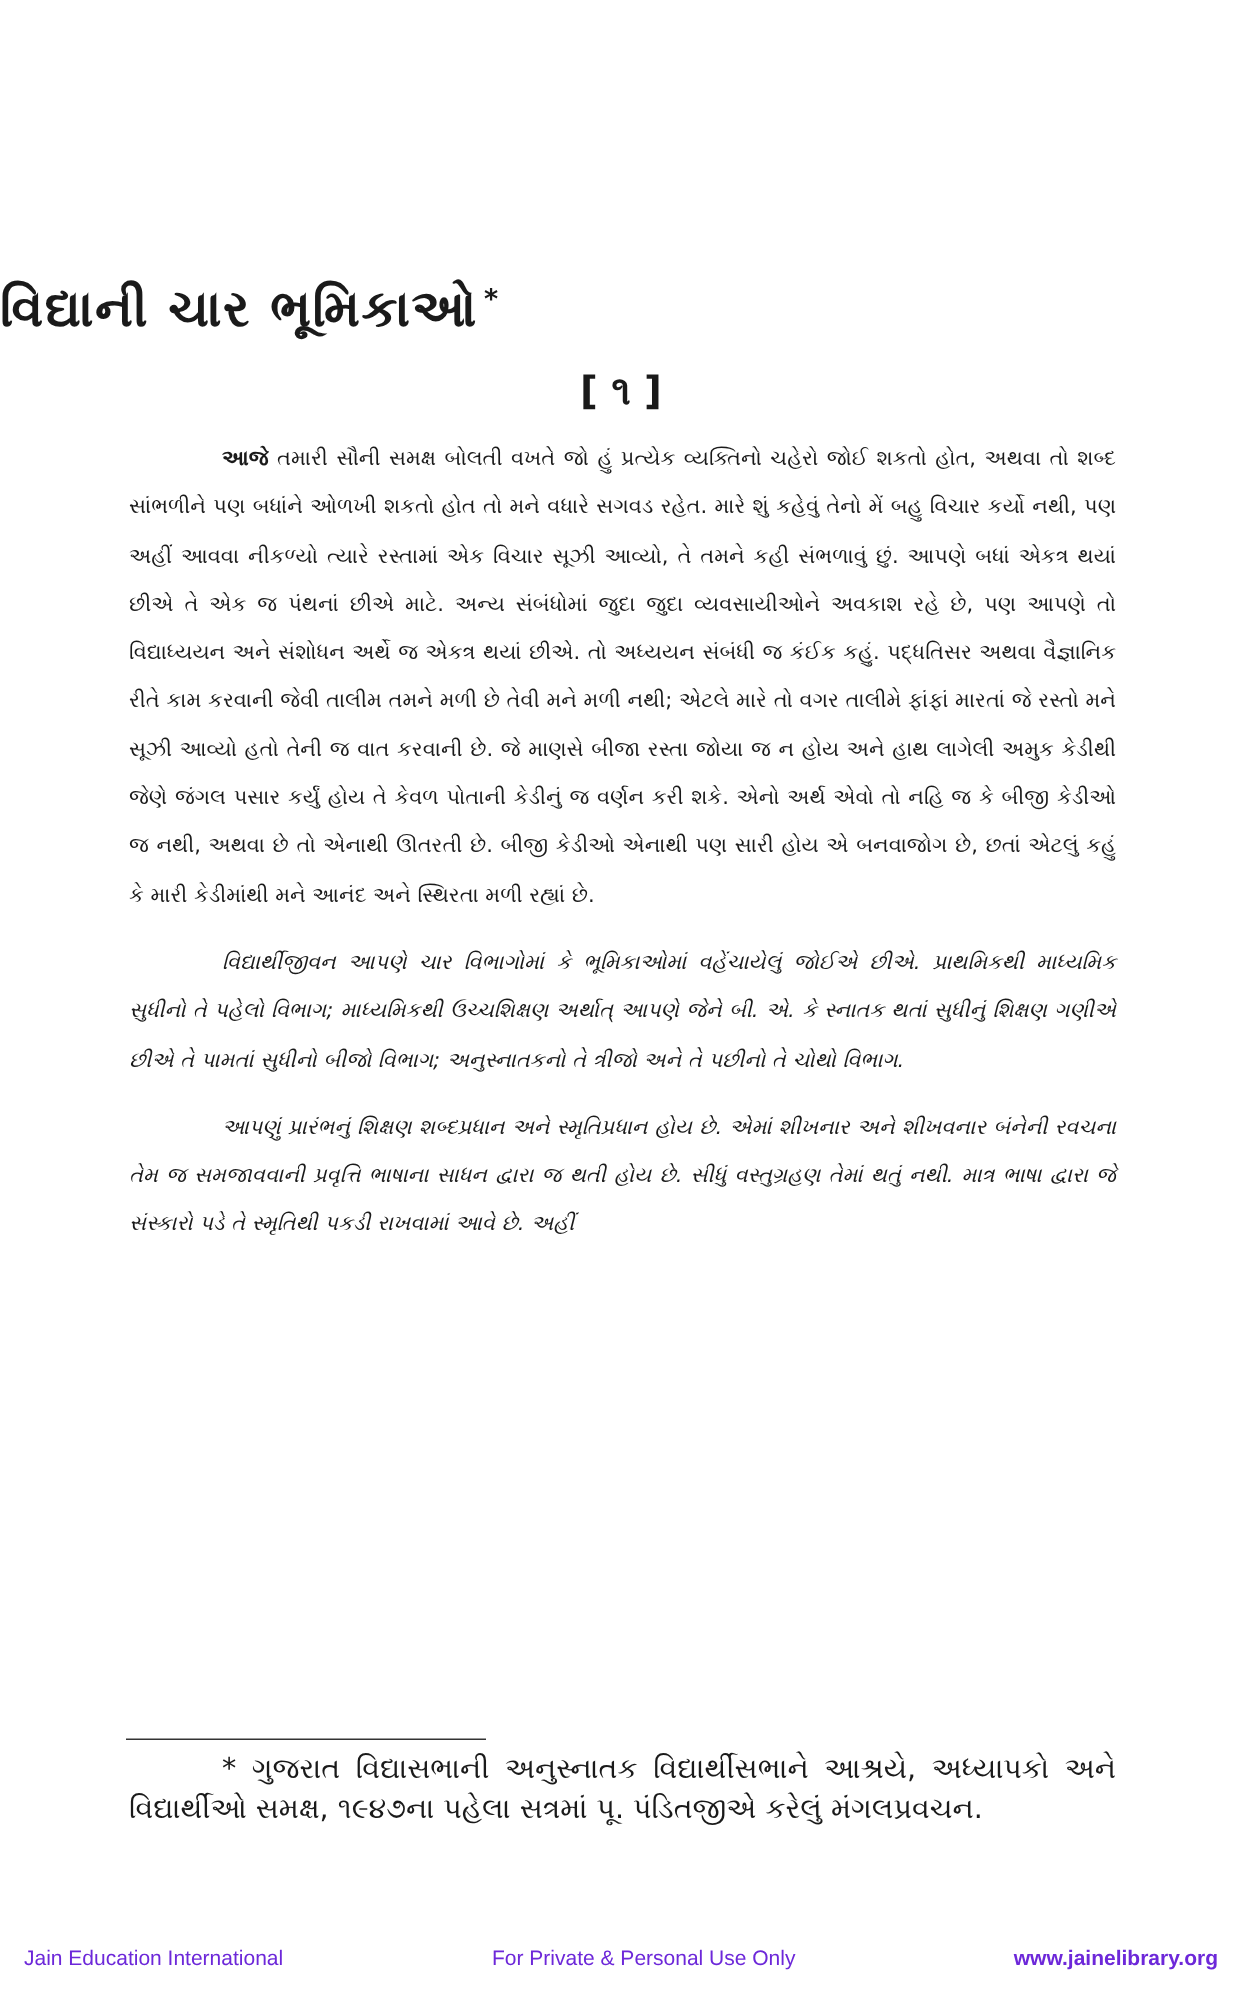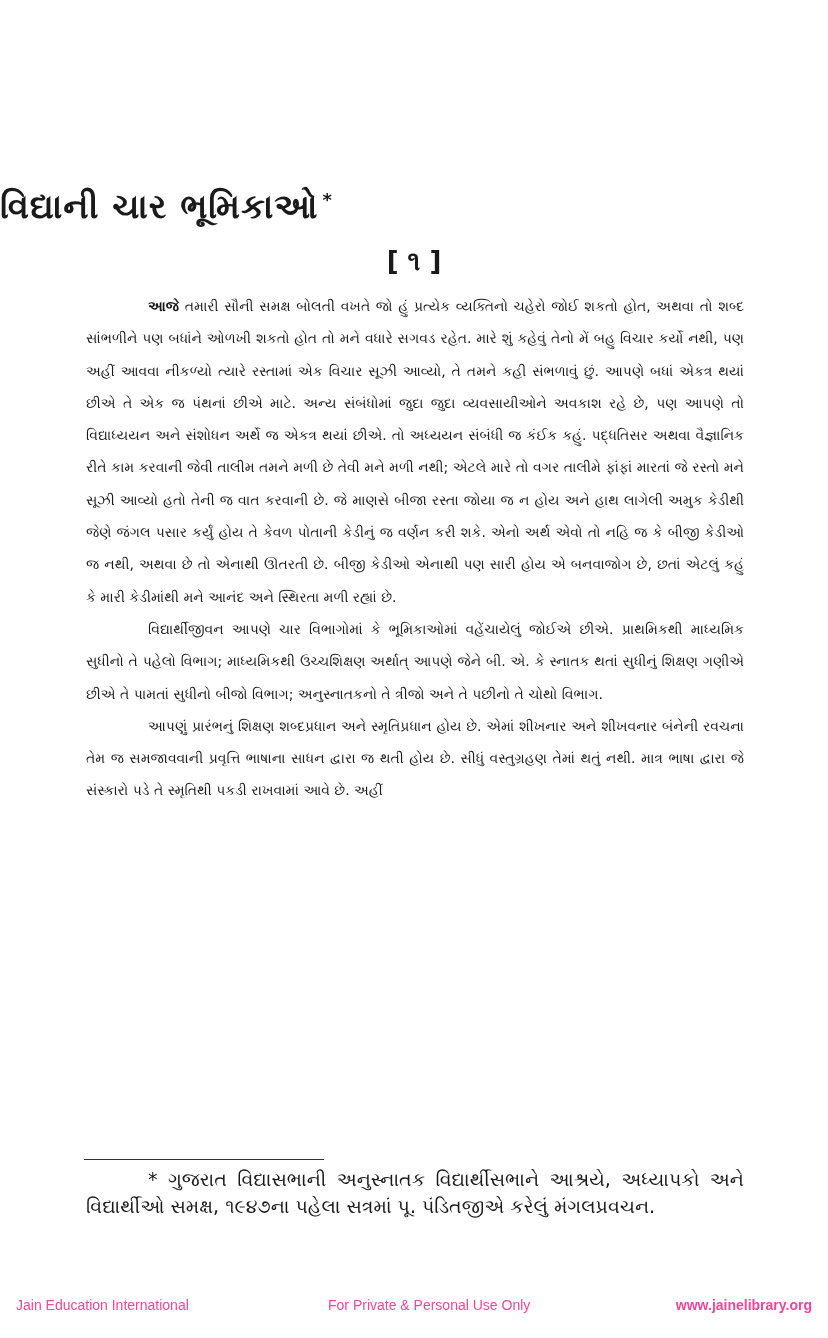--- a/index.html
+++ b/index.html
@@ -15,34 +15,34 @@
     .title .star { font-size: 18px; vertical-align: super; margin-left: 4px; }
     .section-num {
       position: absolute; left: 0; width: 828px; top: 246px;
       text-align: center; font-size: 26px; font-weight: bold;
     }
     .body-text {
       position: absolute; left: 86px; width: 658px; top: 290px;
       font-size: 14px; line-height: 32.3px; text-align: justify;
     }
     .body-text p { margin: 0; text-indent: 62px; }
-    .body-text p + p { margin-top: 0; }
+    .body-text p + p { margin-top: 13px; font-style: italic; }
     .bold { font-weight: bold; }
     .rule {
       position: absolute; left: 84px; top: 1159px; width: 240px; height: 0;
       border-top: 1.5px solid #333;
     }
     .footnote {
       position: absolute; left: 86px; width: 658px; top: 1166px;
       font-size: 19px; line-height: 27px; text-align: justify;
     }
     .footnote p { margin: 0; text-indent: 62px; }
     .watermark {
       position: absolute; top: 1297px; left: 0; width: 828px; height: 24px;
-      font-family: "Liberation Sans", sans-serif; font-size: 14px; color: #ec4899;
+      font-family: "Liberation Sans", sans-serif; font-size: 14px; color: #6d28d9;
     }
     .watermark span { position: absolute; top: 0; }
     .wm-left { left: 16px; }
     .wm-center { left: 328px; }
     .wm-right { right: 16px; font-weight: bold; }
   </style>
 </head>
 <body>
 
 <div class="page">

